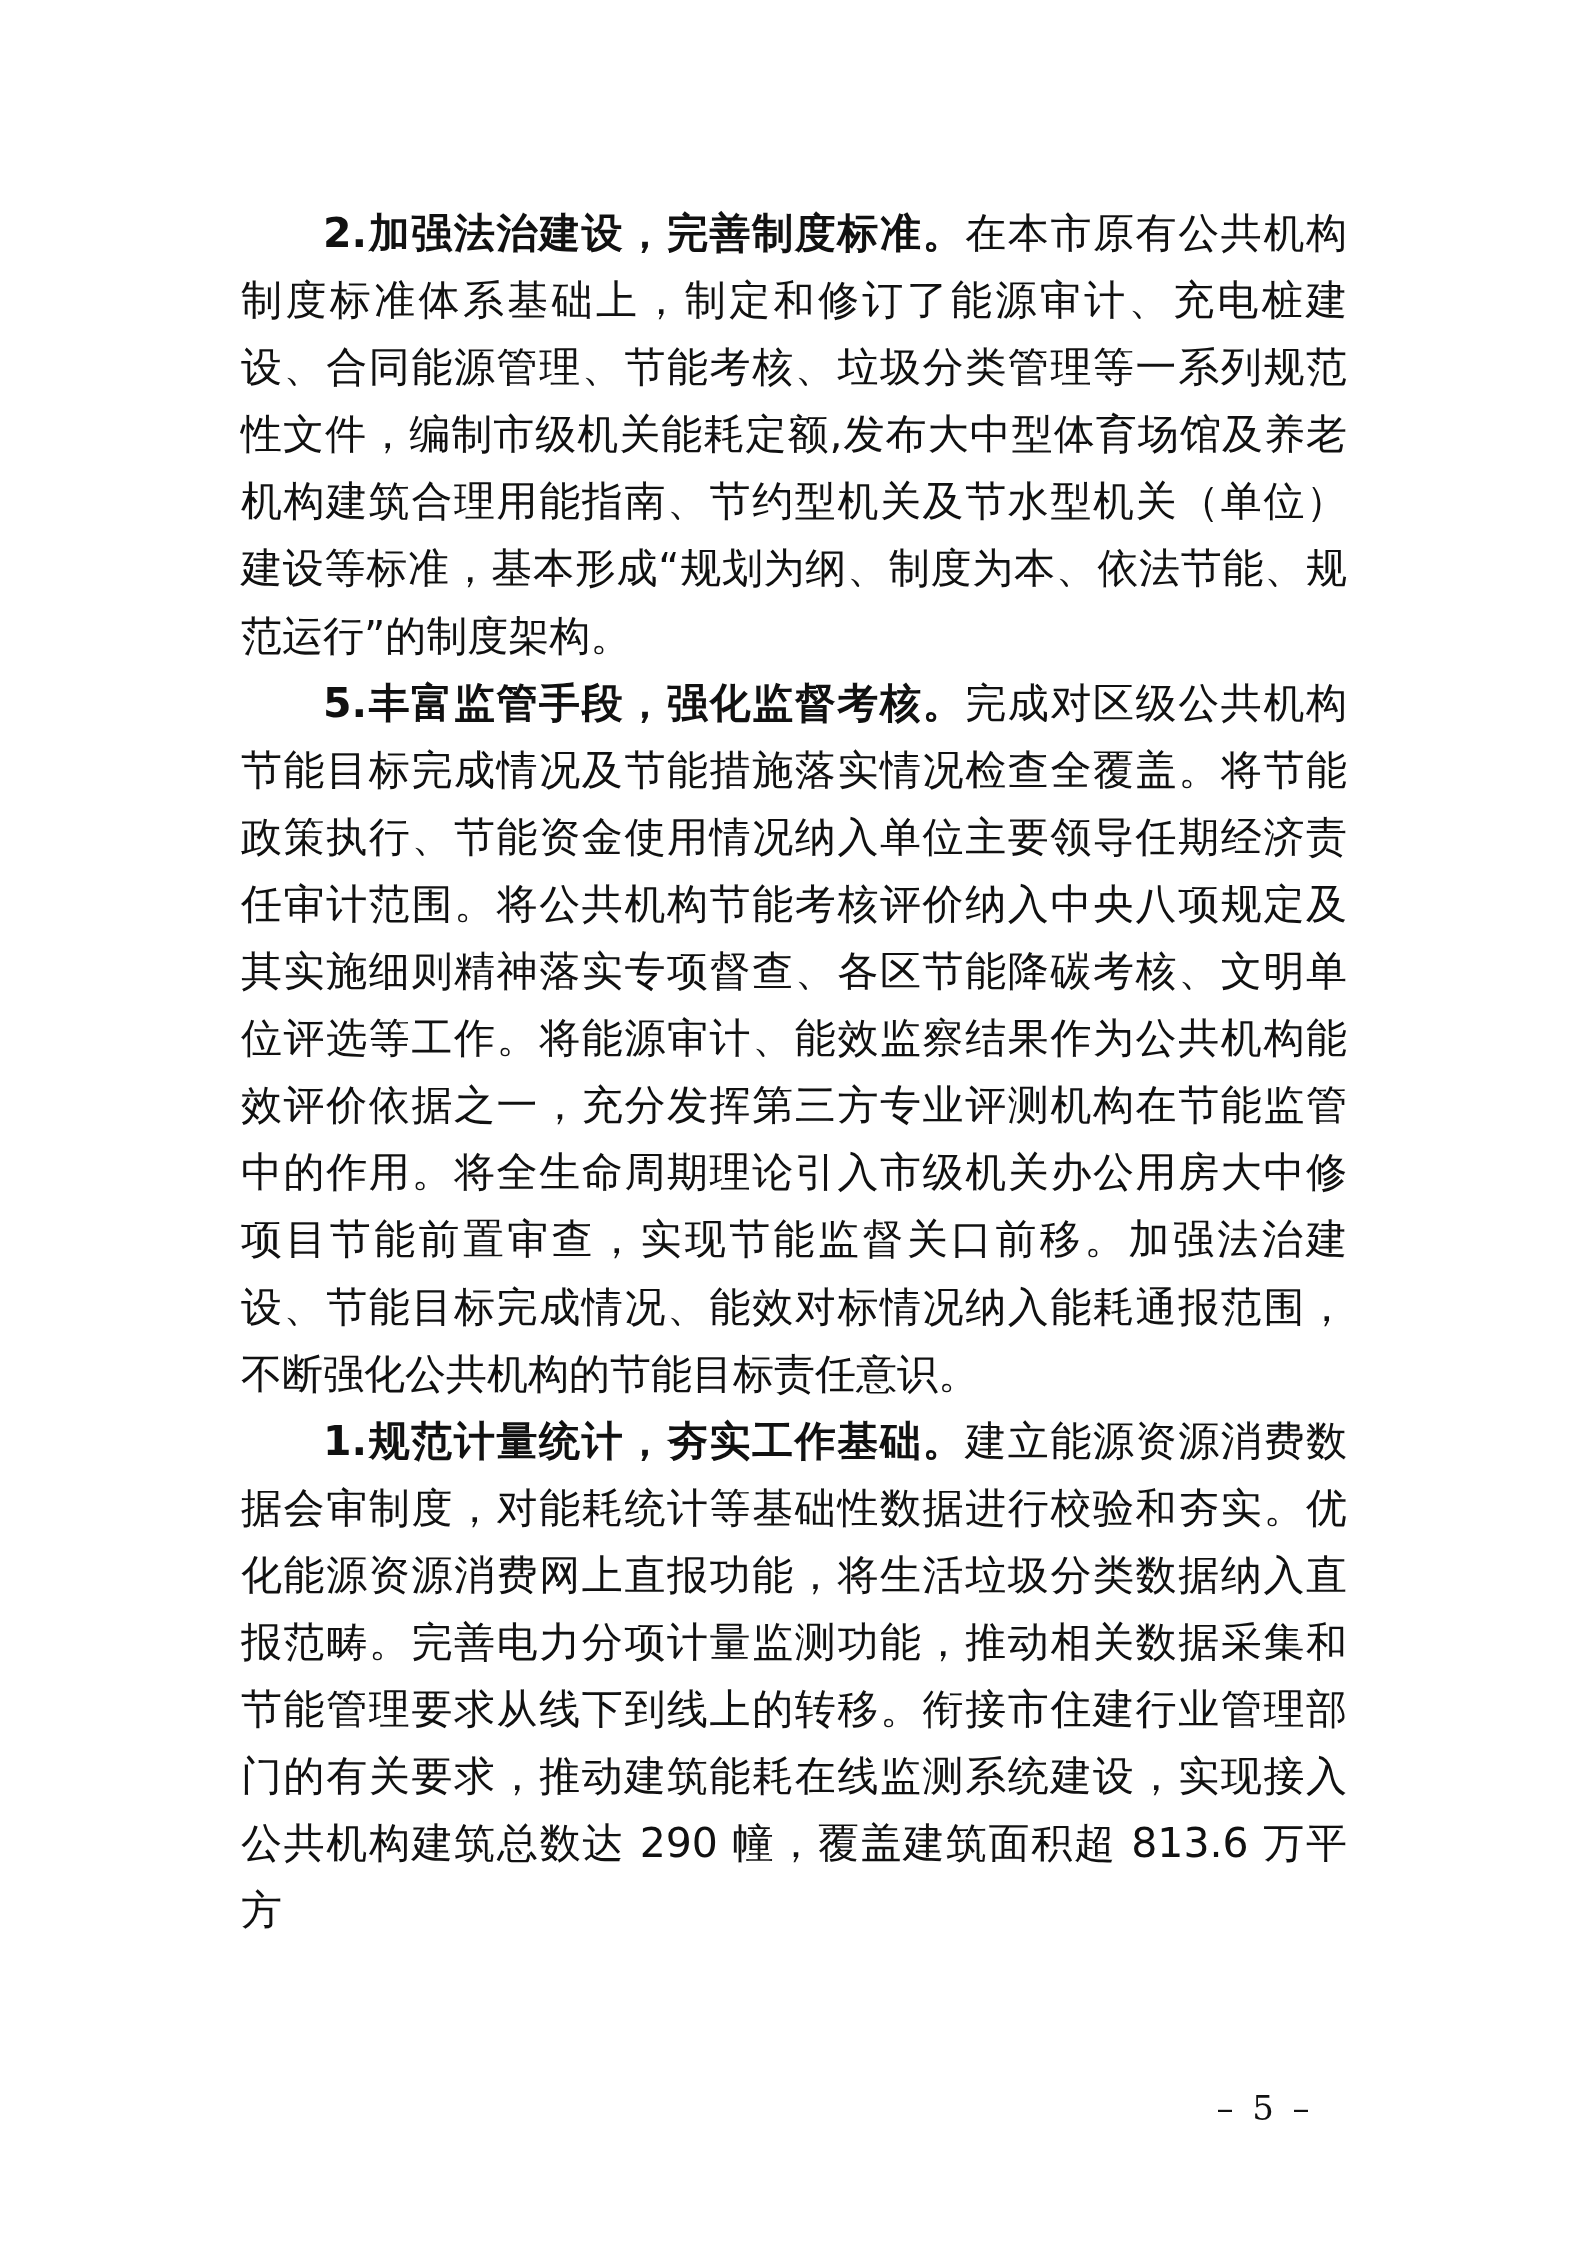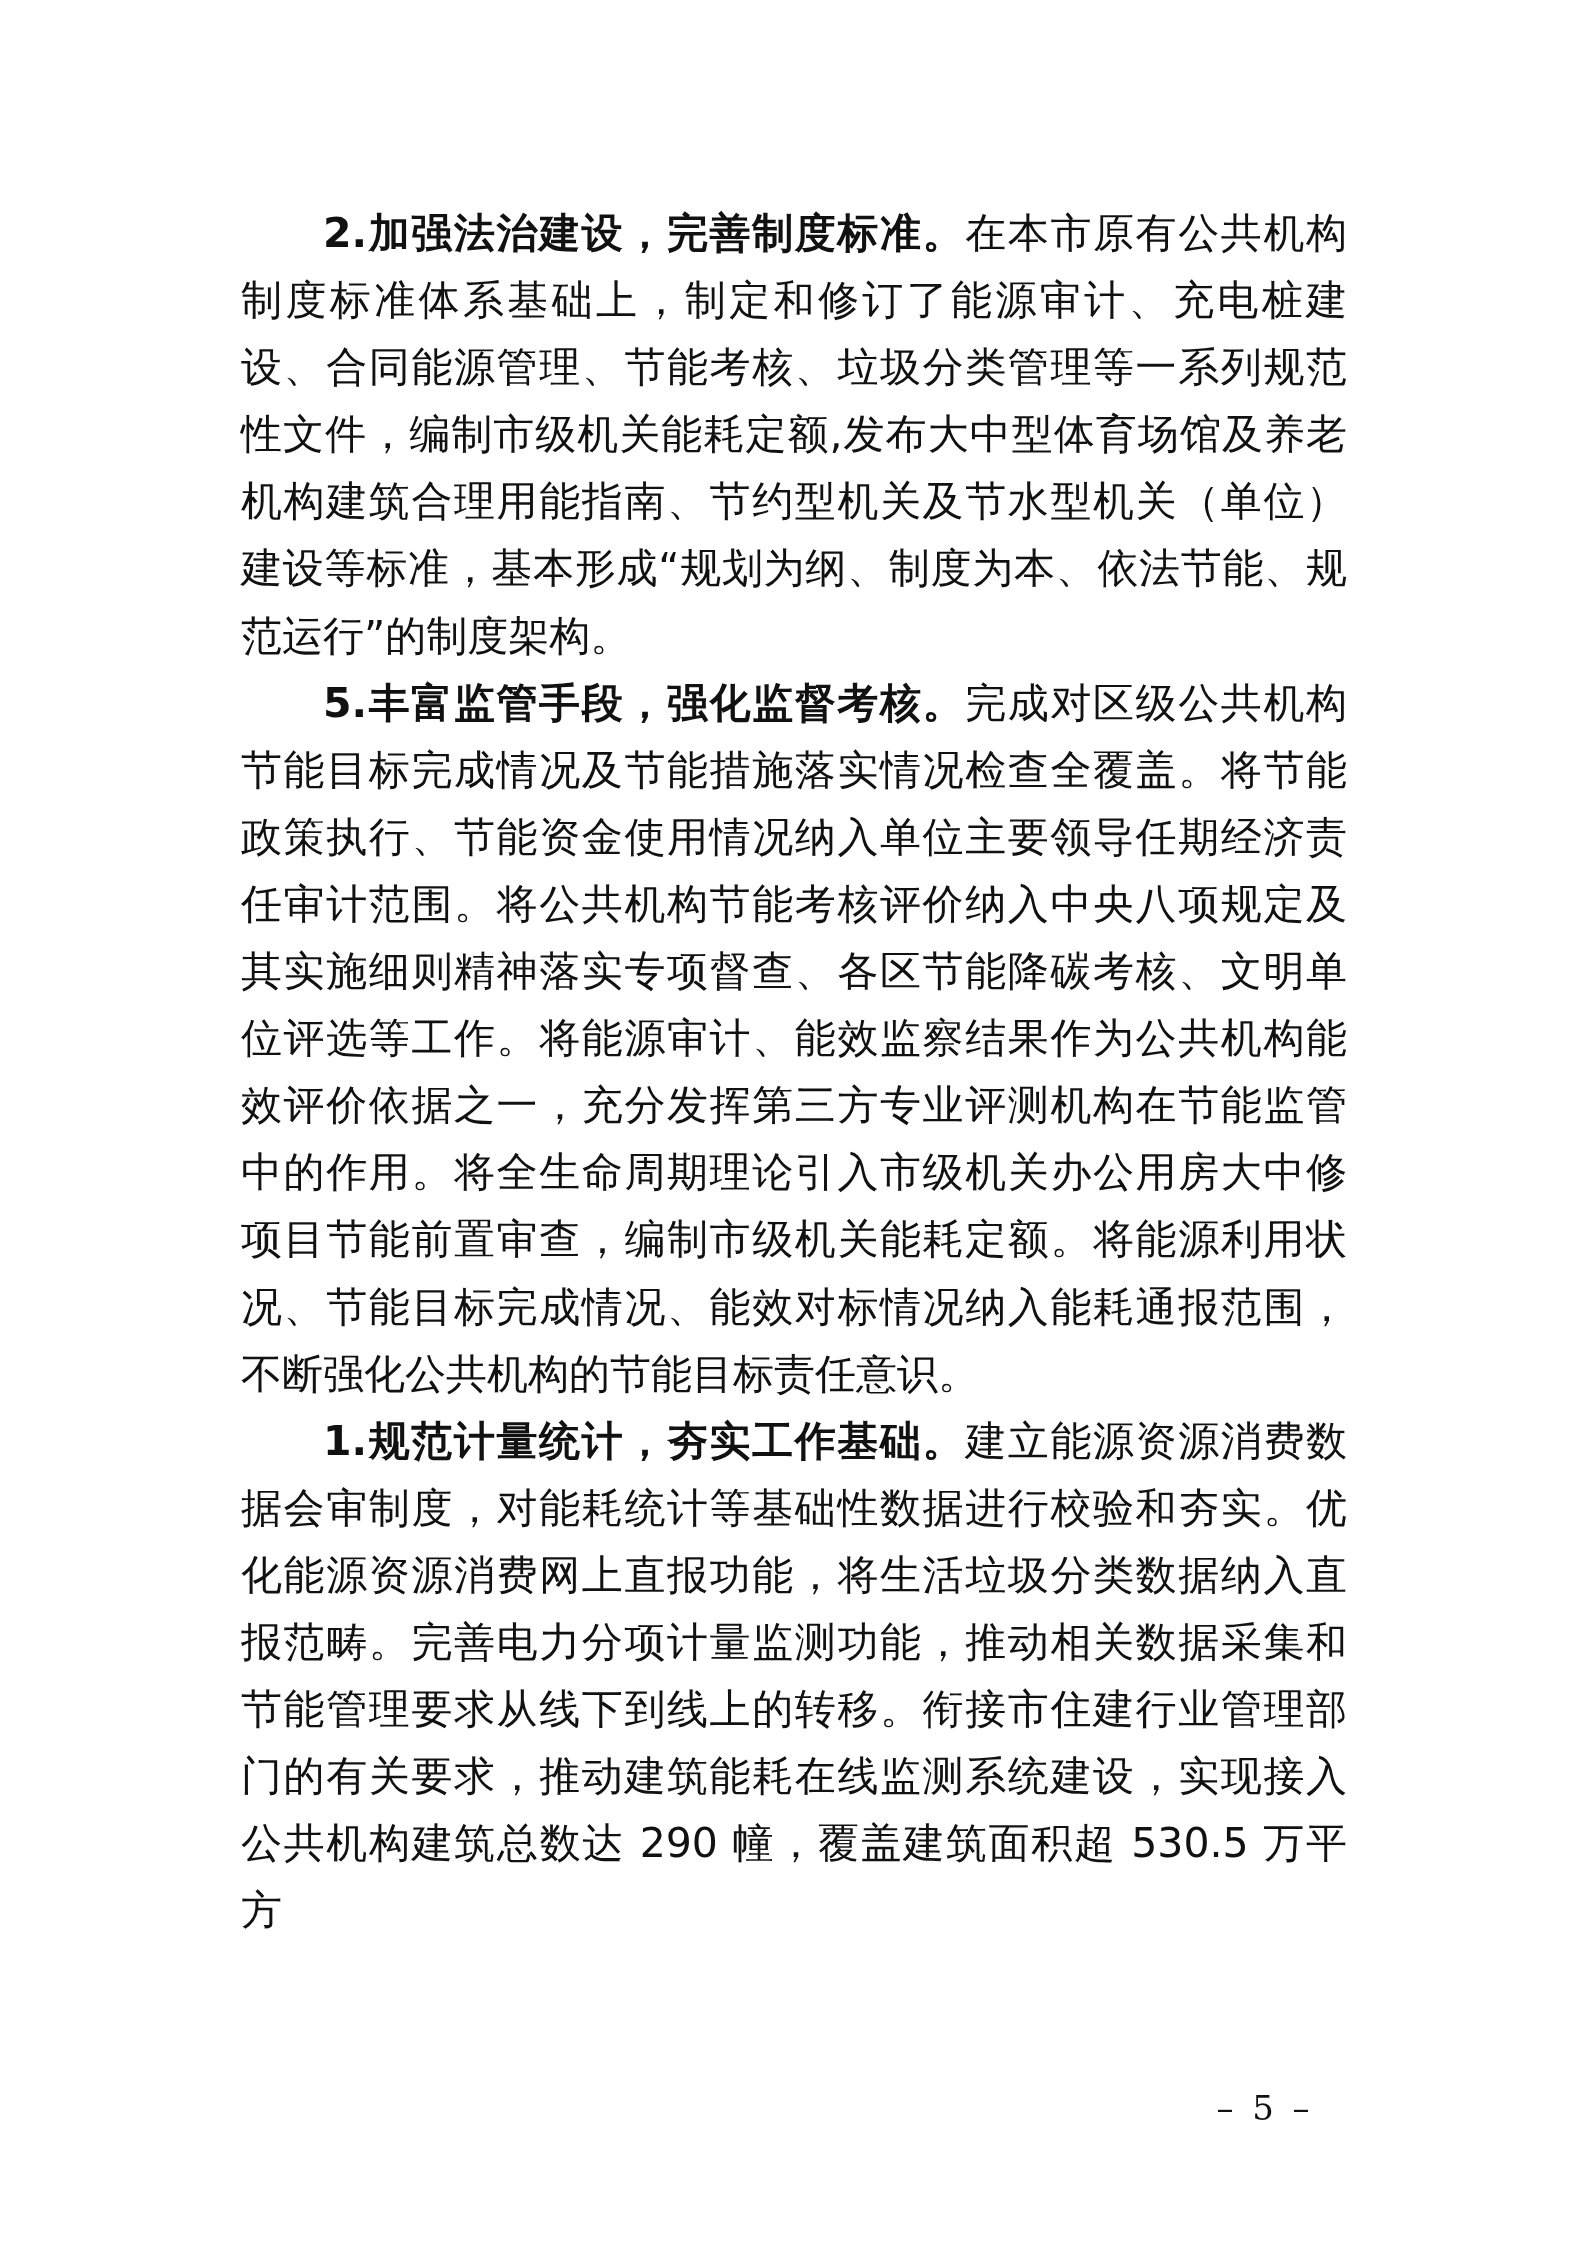--- a/index.html
+++ b/index.html
@@ -18,17 +18,17 @@
     font-family: "DejaVu Serif", "Liberation Serif", serif;
     font-size: 34px; color: #111; text-align: center; letter-spacing: 4px;
   }
 </style>
 </head>
 <body>
 
 <div class="page">
   <div class="body-text">
     <p class="para"><span class="heading">2.加强法治建设，完善制度标准。</span><span>在本市原有公共机构制度标准体系基础上，制定和修订了能源审计、充电桩建设、合同能源管理、节能考核、垃圾分类管理等一系列规范性文件，编制市级机关能耗定额,发布大中型体育场馆及养老机构建筑合理用能指南、节约型机关及节水型机关（单位）建设等标准，基本形成“规划为纲、制度为本、依法节能、规范运行”的制度架构。</span></p>
-    <p class="para"><span class="heading">5.丰富监管手段，强化监督考核。</span><span>完成对区级公共机构节能目标完成情况及节能措施落实情况检查全覆盖。将节能政策执行、节能资金使用情况纳入单位主要领导任期经济责任审计范围。将公共机构节能考核评价纳入中央八项规定及其实施细则精神落实专项督查、各区节能降碳考核、文明单位评选等工作。将能源审计、能效监察结果作为公共机构能效评价依据之一，充分发挥第三方专业评测机构在节能监管中的作用。将全生命周期理论引入市级机关办公用房大中修项目节能前置审查，编制市级机关能耗定额。将能源利用状况、节能目标完成情况、能效对标情况纳入能耗通报范围，不断强化公共机构的节能目标责任意识。</span></p>
-    <p class="para"><span class="heading">1.规范计量统计，夯实工作基础。</span><span>建立能源资源消费数据会审制度，对能耗统计等基础性数据进行校验和夯实。优化能源资源消费网上直报功能，将生活垃圾分类数据纳入直报范畴。完善电力分项计量监测功能，推动相关数据采集和节能管理要求从线下到线上的转移。衔接市住建行业管理部门的有关要求，推动建筑能耗在线监测系统建设，实现接入公共机构建筑总数达 290 幢，覆盖建筑面积超 530.5 万平方</span></p>
+    <p class="para"><span class="heading">5.丰富监管手段，强化监督考核。</span><span>完成对区级公共机构节能目标完成情况及节能措施落实情况检查全覆盖。将节能政策执行、节能资金使用情况纳入单位主要领导任期经济责任审计范围。将公共机构节能考核评价纳入中央八项规定及其实施细则精神落实专项督查、各区节能降碳考核、文明单位评选等工作。将能源审计、能效监察结果作为公共机构能效评价依据之一，充分发挥第三方专业评测机构在节能监管中的作用。将全生命周期理论引入市级机关办公用房大中修项目节能前置审查，实现节能监督关口前移。加强法治建设、节能目标完成情况、能效对标情况纳入能耗通报范围，不断强化公共机构的节能目标责任意识。</span></p>
+    <p class="para"><span class="heading">1.规范计量统计，夯实工作基础。</span><span>建立能源资源消费数据会审制度，对能耗统计等基础性数据进行校验和夯实。优化能源资源消费网上直报功能，将生活垃圾分类数据纳入直报范畴。完善电力分项计量监测功能，推动相关数据采集和节能管理要求从线下到线上的转移。衔接市住建行业管理部门的有关要求，推动建筑能耗在线监测系统建设，实现接入公共机构建筑总数达 290 幢，覆盖建筑面积超 813.6 万平方</span></p>
   </div>
   <div class="page-number">– 5 –</div>
 </div>
 
 </body></html>

